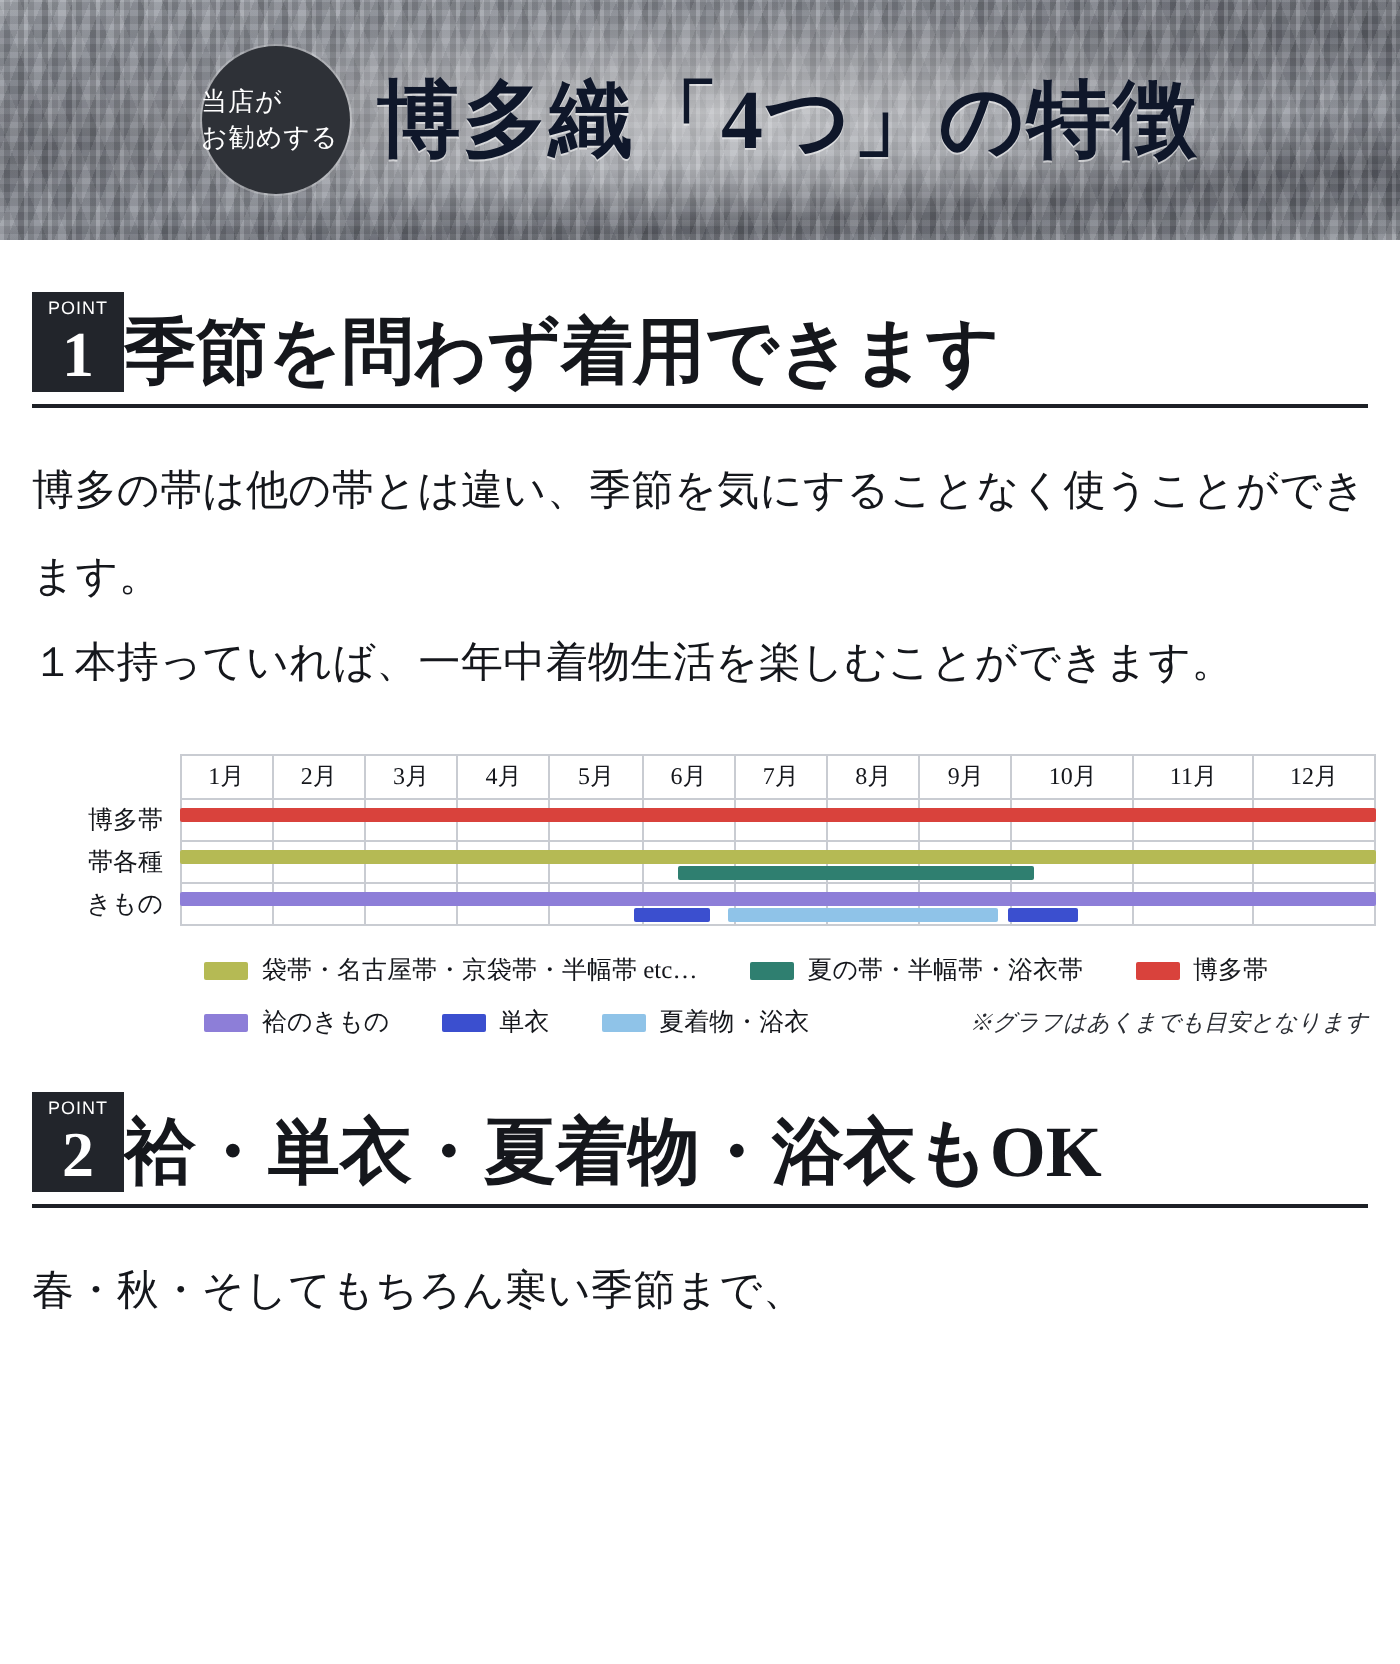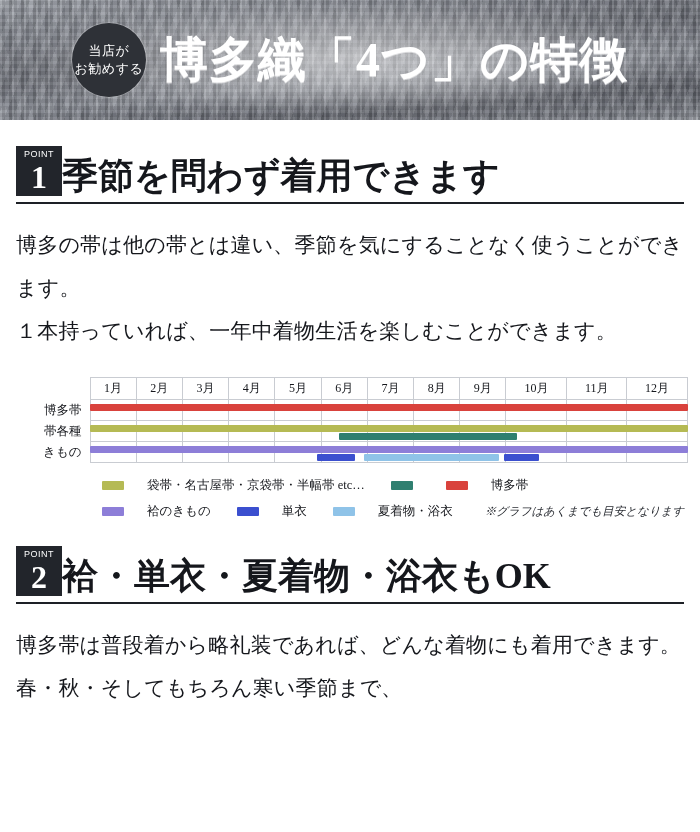--- a/index.html
+++ b/index.html
@@ -50,31 +50,31 @@
   .banner-inner {
     position: absolute; inset: 0;
     display: flex; align-items: center; justify-content: center;
     gap: 14px;
   }
   .badge {
     width: 74px; height: 74px; border-radius: 50%;
     background: #2e3137;
     color: #ffffff;
     display: flex; flex-direction: column;
-    align-items: center; justify-content: center;
+    justify-content: center;
     line-height: 1.35;
     font-size: 13px;
     letter-spacing: .5px;
     box-shadow: 0 0 0 1px rgba(255,255,255,.25);
   }
   .banner-title {
-    font-size: 48px;
+    font-size: 42px;
     font-weight: 700;
     letter-spacing: 1px;
-    color: #ffffff;
+    color: #0f172a;
     text-shadow: 0 1px 0 rgba(255,255,255,.55);
     white-space: nowrap;
   }
 
   
   .section { padding: 0 16px; }
   .point-head {
     display: flex; align-items: flex-end; gap: 0;
     margin-top: 26px;
   }
@@ -163,21 +163,21 @@
   }
 
   .legend {
     margin-top: 14px;
     padding-left: 74px;
     font-family: "Liberation Serif", serif;
     font-size: 12.5px;
     color: #15171c;
   }
   .legend-row { display: flex; align-items: center; margin-bottom: 9px; }
-  .legend-item { display: flex; align-items: center; margin-right: 26px; white-space: nowrap; gap: 16px; }
+  .legend-item { display: flex; align-items: center; margin-right: 26px; white-space: nowrap; }
   .swatch { width: 22px; height: 9px; margin-right: 7px; border-radius: 1px; }
   .note {
     margin-left: auto;
     font-size: 11.5px;
     color: #2a2d33;
     white-space: nowrap;
     font-style: italic;
   }
 </style>
 </head>
@@ -293,20 +293,21 @@
       </div>
 
       <div class="legend">
         <div class="legend-row">
           <div class="legend-item">
             <span class="swatch" style="background:#b5ba54"></span>
             <span>袋帯・名古屋帯・京袋帯・半幅帯 etc…</span>
           </div>
           <div class="legend-item">
             <span class="swatch" style="background:#2f7f70"></span>
+            <span>夏の帯・半幅帯・浴衣帯</span>
           </div>
           <div class="legend-item">
             <span class="swatch" style="background:#d9423c"></span>
             <span>博多帯</span>
           </div>
         </div>
         <div class="legend-row">
           <div class="legend-item">
             <span class="swatch" style="background:#8d7ed8"></span>
             <span>袷のきもの</span>
@@ -329,18 +330,17 @@
     <div class="point-head">
       <div class="point-badge">
         <span class="lbl">POINT</span>
         <span class="num">2</span>
       </div>
       <div class="point-title">袷・単衣・夏着物・浴衣もOK</div>
     </div>
     <div class="rule"></div>
 
     <div class="body-text">
-      <p>博多帯は普段着から略礼装であれば、どんな着物にも着用できます。</p>
       <p>春・秋・そしてもちろん寒い季節まで、</p>
     </div>
   </div>
 
 </div>
 
 </body></html>

